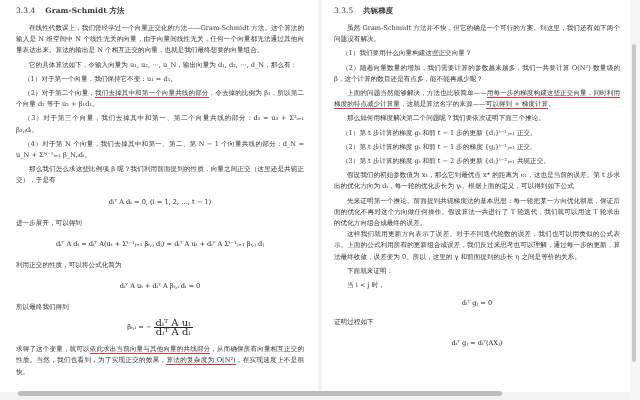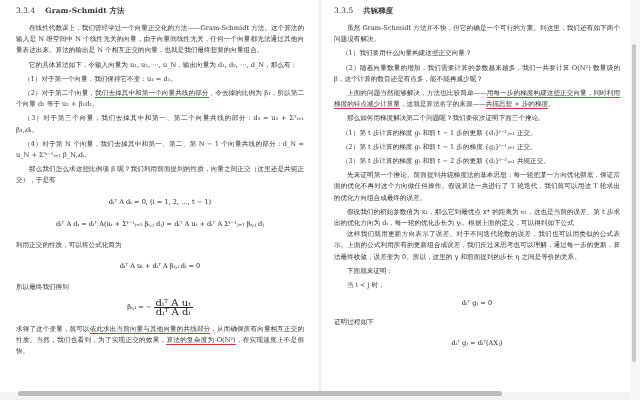--- a/index.html
+++ b/index.html
@@ -37,45 +37,46 @@
       <span class="num">3.3.4</span><span>Gram-Schmidt 方法</span>
     </div>
     <p class="indent">在线性代数课上，我们曾经学过一个向量正交化的方法——Gram-Schmidt 方法。这个算法的输入是 N 维空间中 N 个线性无关的向量，由于向量间线性无关，任何一个向量都无法通过其他向量表达出来。算法的输出是 N 个相互正交的向量，也就是我们最终想要的向量组合。</p>
     <p class="indent gap">它的具体算法如下，令输入向量为 u₁, u₂, ⋯, u_N，输出向量为 d₁, d₂, ⋯, d_N，那么有：</p>
     <p class="item gap">（1）对于第一个向量，我们保持它不变：u₁ = d₁。</p>
     <p class="item gap"><span>（2）对于第二个向量，</span><span class="ul">我们去掉其中和第一个向量共线的部分</span><span>，令去掉的比例为 β₁，所以第二个向量 d₂ 等于 u₂ + β₁d₁。</span></p>
     <p class="item gap">（3）对于第三个向量，我们去掉其中和第一、第二个向量共线的部分：d₃ = u₃ + Σ²ᵢ₌₁ β₃,ᵢdᵢ。</p>
     <p class="item gap">（4）对于第 N 个向量，我们去掉其中和第一、第二、第 N − 1 个向量共线的部分：d_N = u_N + Σᴺ⁻¹ᵢ₌₁ β_N,ᵢdᵢ。</p>
     <p class="indent gap">那么我们怎么求这些比例项 β 呢？我们利用前面提到的性质，向量之间正交（这里还是共轭正交），于是有</p>
     <div class="formula big">dᵢᵀ A dₜ = 0, (i = 1, 2, …, t − 1)</div>
+    <p>进一步展开，可以得到</p>
     <div class="formula big">dᵢᵀ A dₜ = dᵢᵀ A(uₜ + Σᵗ⁻¹ⱼ₌₁ βₜ,ⱼ dⱼ) = dᵢᵀ A uₜ + dᵢᵀ A Σᵗ⁻¹ⱼ₌₁ βₜ,ⱼ dⱼ</div>
     <p>利用正交的性质，可以将公式化简为</p>
     <div class="formula big">dᵢᵀ A uₜ + dᵢᵀ A βₜ,ᵢ dᵢ = 0</div>
     <p>所以最终我们得到</p>
     <div class="formula">
       <span>βₜ,ᵢ = −</span>
       <span class="frac"><span class="n">dᵢᵀ A uₜ</span><span class="d">dᵢᵀ A dᵢ</span></span>
     </div>
     <p><span>求得了这个变量，就可以</span><span class="ul">依此求出当前向量与其他向量的共线部分</span><span>，从而确保所有向量相互正交的性质。当然，我们也看到，为了实现正交的效果，</span><span class="ul">算法的复杂度为 O(N²)</span><span>，在实现速度上不是很快。</span></p>
   </div>
 
   <div class="page right">
     <div class="heading">
       <span class="num">3.3.5</span><span>共轭梯度</span>
     </div>
     <p class="indent">虽然 Gram-Schmidt 方法并不快，但它的确是一个可行的方案。到这里，我们还有如下两个问题没有解决。</p>
     <p class="item gap">（1）我们要用什么向量构建这些正交向量？</p>
     <p class="item gap">（2）随着向量数量的增加，我们需要计算的参数越来越多，我们一共要计算 O(N²) 数量级的 β，这个计算的数目还是有点多，能不能再减少呢？</p>
-    <p class="indent gap"><span>上面的问题当然能够解决，方法也比较简单——</span><span class="ul">用每一步的梯度构建这些正交向量，同时利用梯度的特点减少计算量</span><span>，这就是算法名字的来源——</span><span class="ul">共轭思想 + 步的梯度</span><span>。</span></p>
+    <p class="indent gap"><span>上面的问题当然能够解决，方法也比较简单——</span><span class="ul">用每一步的梯度构建这些正交向量，同时利用梯度的特点减少计算量</span><span>，这就是算法名字的来源——</span><span class="ul">可以得到 + 梯度计算</span><span>。</span></p>
     <p class="indent gap">那么如何用梯度解决第二个问题呢？我们要依次证明下面三个推论。</p>
     <p class="item gap">（1）第 t 步计算的梯度 gₜ 和前 t − 1 步的更新 {dⱼ}ᵗ⁻¹ⱼ₌₁ 正交。</p>
     <p class="item gap">（2）第 t 步计算的梯度 gₜ 和前 t − 1 步的梯度 {gⱼ}ᵗ⁻¹ⱼ₌₁ 正交。</p>
     <p class="item gap">（3）第 t 步计算的梯度 gₜ 和前 t − 2 步的更新 {dⱼ}ᵗ⁻²ⱼ₌₁ 共轭正交。</p>
+    <p class="indent gap">假设我们的初始参数值为 x₁，那么它到最优点 x* 的距离为 e₁，这也是当前的误差。第 t 步求出的优化方向为 dₜ，每一轮的优化步长为 γₜ。根据上面的定义，可以得到如下公式</p>
     <p class="indent gap">先来证明第一个推论。前面提到共轭梯度法的基本思想：每一轮把某一方向优化彻底，保证后面的优化不再对这个方向做任何操作。假设算法一共进行了 T 轮迭代，我们就可以用这 T 轮求出的优化方向组合成最终的误差。</p>
-    <p class="indent gap">假设我们的初始参数值为 x₁，那么它到最优点 x* 的距离为 e₁，这也是当前的误差。第 t 步求出的优化方向为 dₜ，每一轮的优化步长为 γₜ。根据上面的定义，可以得到如下公式</p>
     <p class="indent">这样我们就用更新方向表示了误差。对于不同迭代轮数的误差，我们也可以用类似的公式表示。上面的公式利用所有的更新组合成误差，我们反过来思考也可以理解，通过每一步的更新，算法最终收敛，误差变为 0。所以，这里的 γ 和前面提到的步长 η 之间是等价的关系。</p>
     <p class="indent gap">下面就来证明：</p>
     <p class="indent gap">当 i &lt; j 时，</p>
     <div class="formula">dᵢᵀ gⱼ = 0</div>
     <p>证明过程如下</p>
     <div class="formula big">dᵢᵀ gⱼ = dᵢᵀ(AXⱼ)</div>
   </div>
 
   <div class="vtrack"></div>
   <div class="vscroll"></div>

